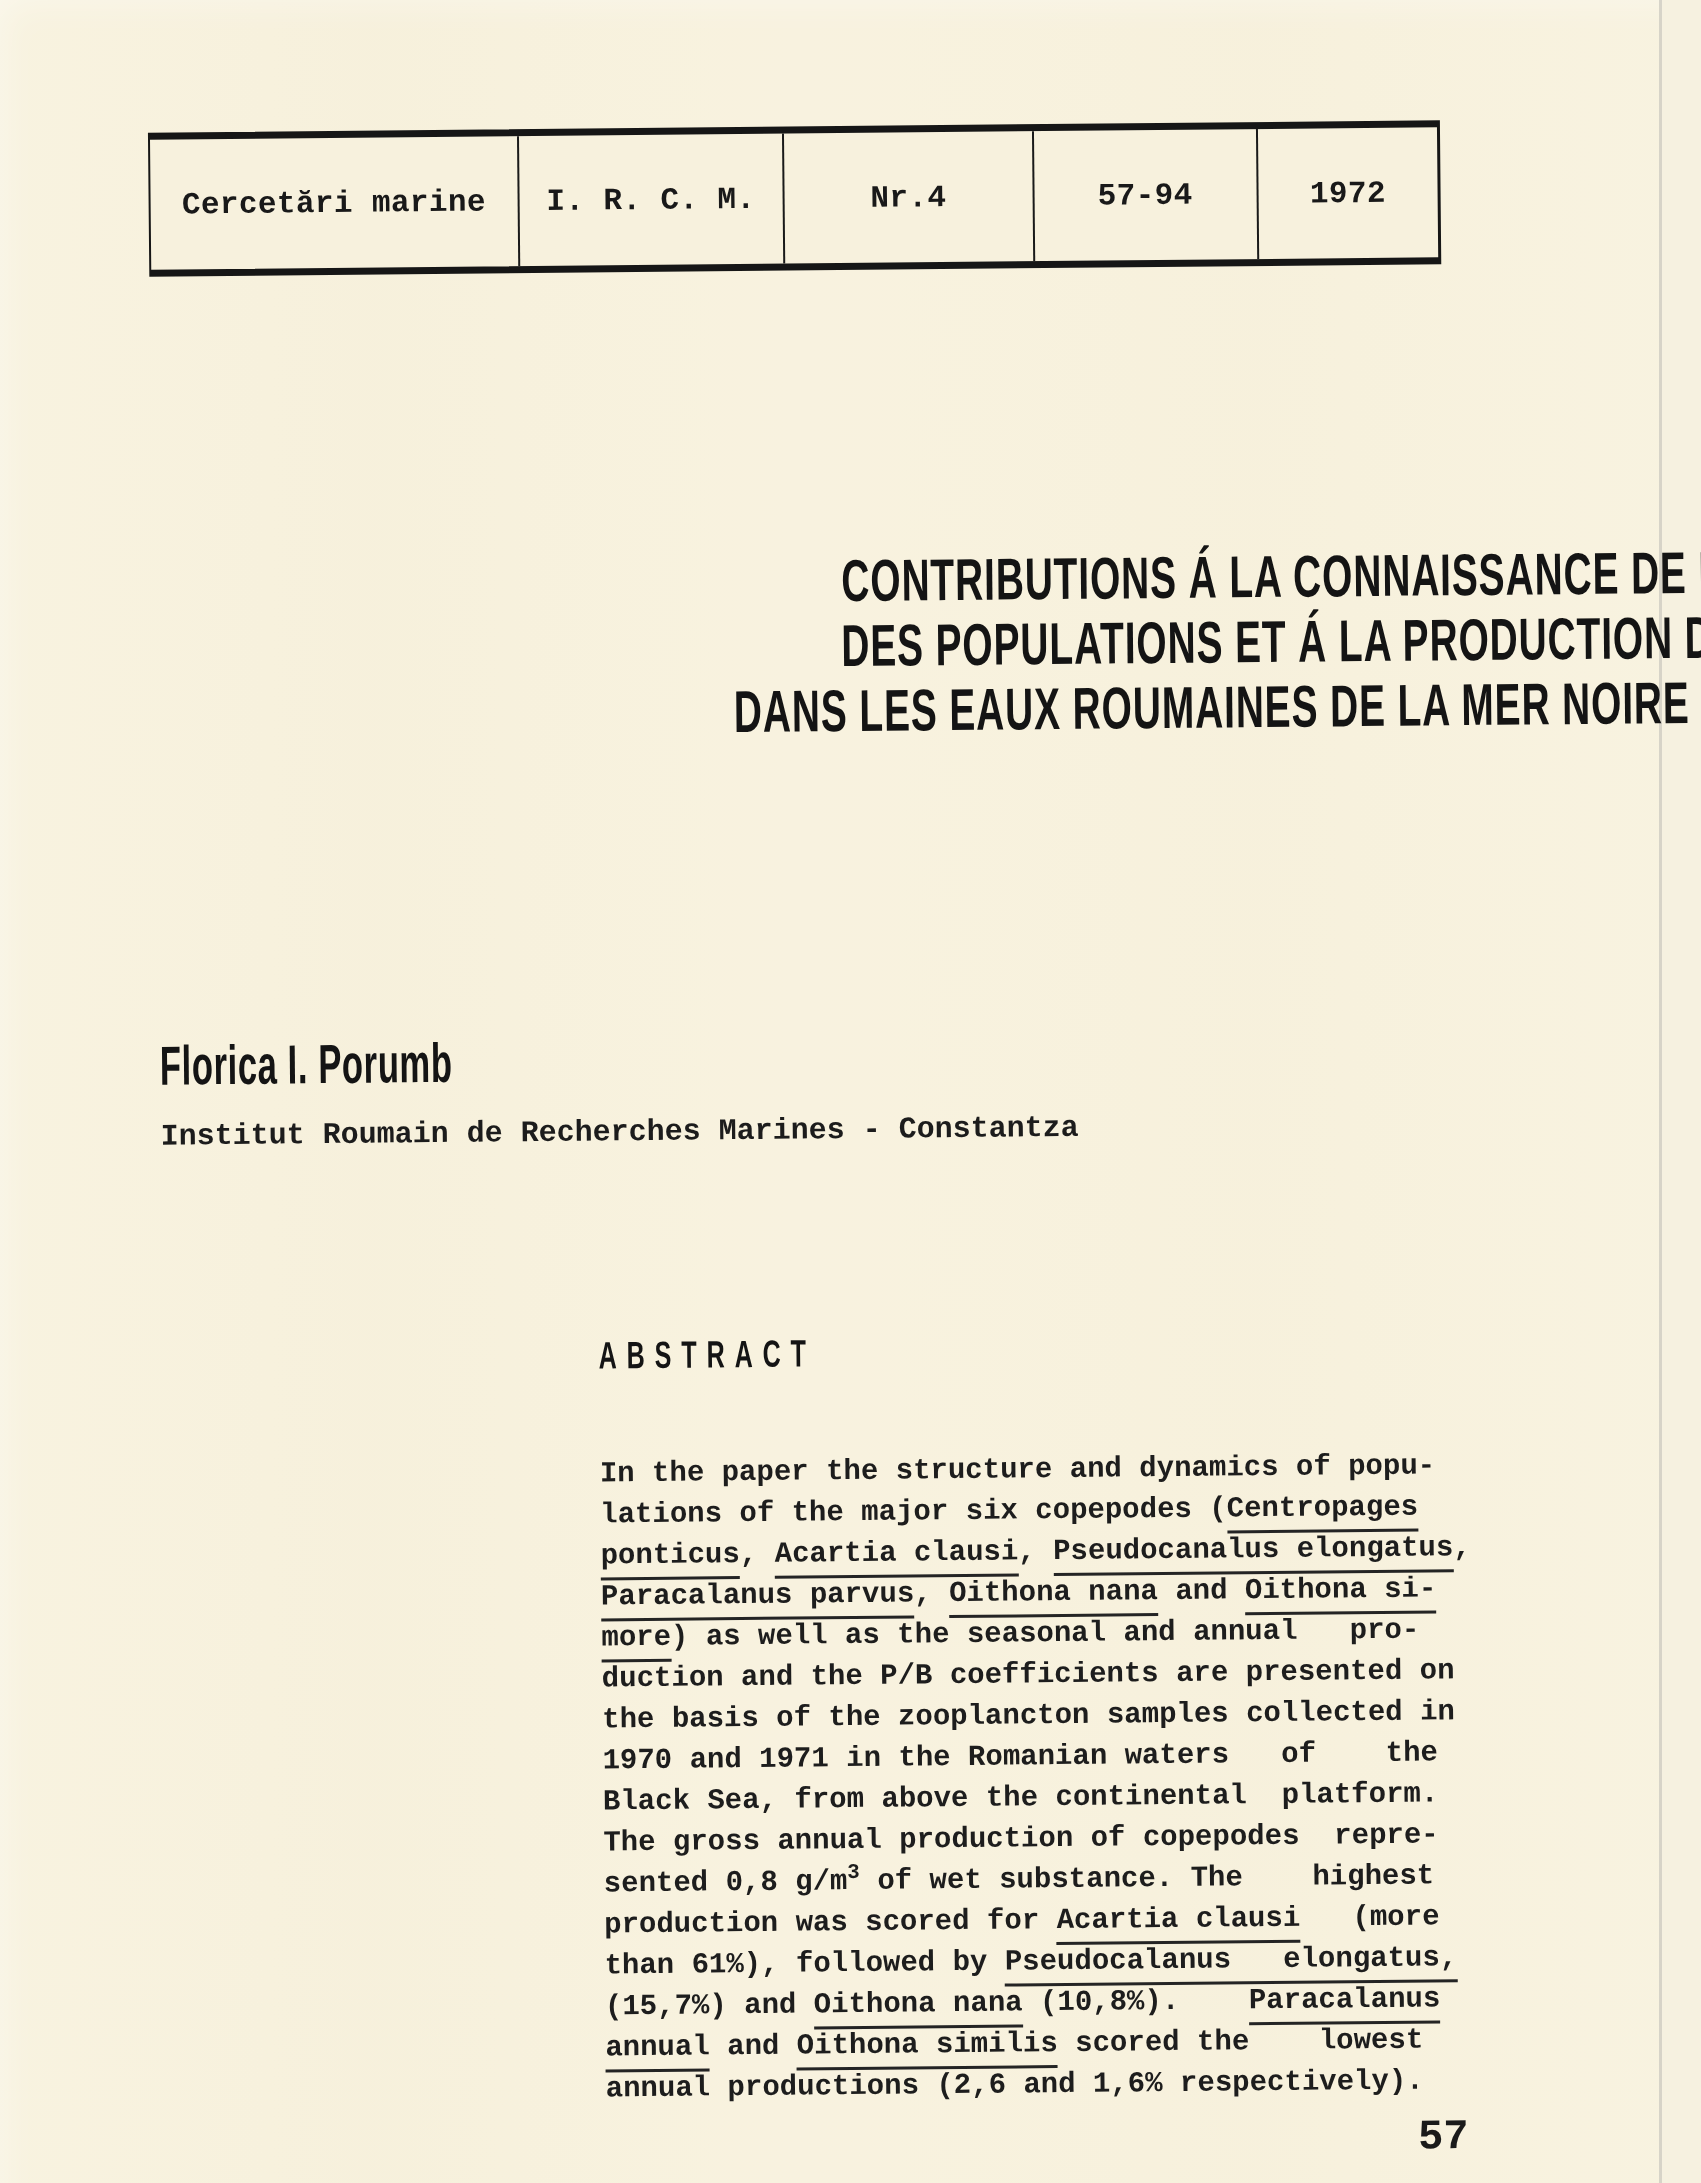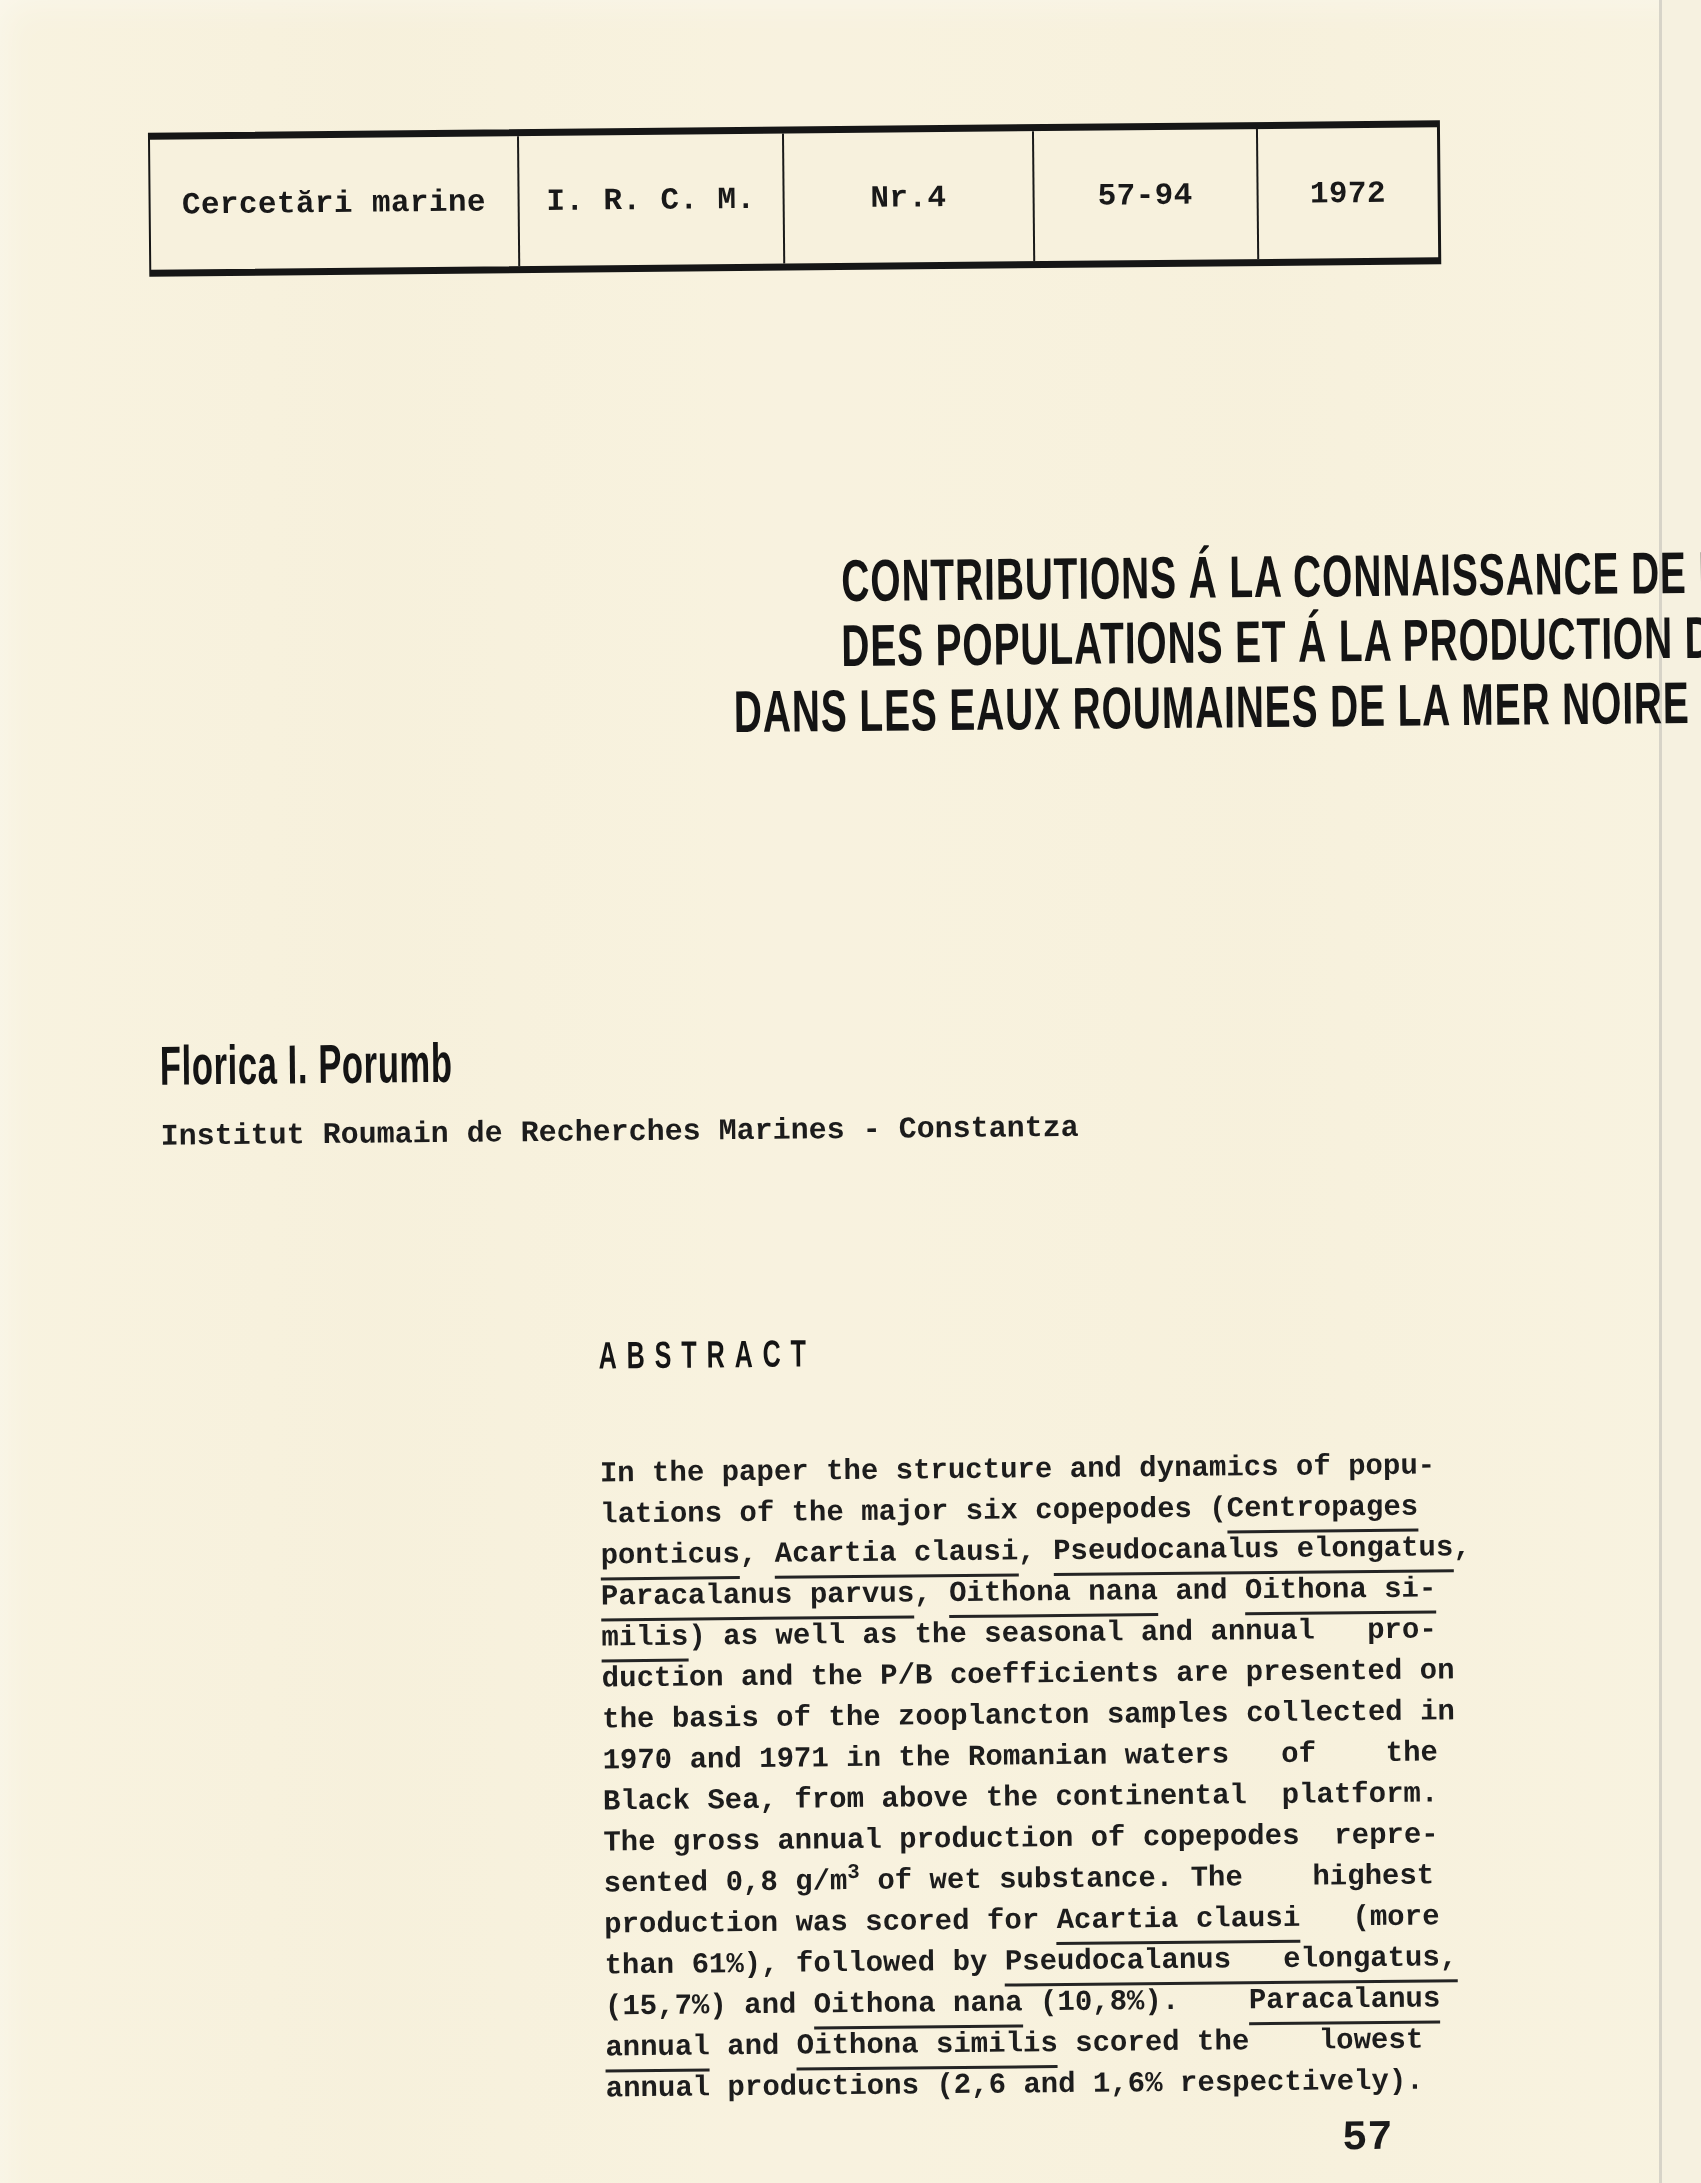--- a/index.html
+++ b/index.html
@@ -114,21 +114,21 @@
     border-bottom: 3.5px solid #242424;
     padding-bottom: 0.9px;
     margin-bottom: -4.4px;
   }
   .a-line .sup {
     font-size: 0.72em;
     position: relative; top: -0.52em;
   }
 
   .page-number {
-    position: absolute; left: 1332px; top: 2119px;
+    position: absolute; left: 1408px; top: 2119px;
     font-family: "Liberation Mono", "DejaVu Sans Mono", monospace;
     font-size: 42px; font-weight: 700; color: #1a1a1a;
   }
 </style>
 </head>
 <body>
 
 <div class="scan">
   <div class="page">
     <div class="page-right-strip"></div>
@@ -158,21 +158,21 @@
 
       <div class="abs-head">
         <span class="cond-left">ABSTRACT</span>
       </div>
 
       <div class="abstract">
           <div class="a-line"><span>In the paper the structure and dynamics of popu-</span></div>
           <div class="a-line"><span>lations of the major six copepodes (</span><span class="u">Centropages</span></div>
           <div class="a-line"><span class="u">ponticus</span><span>, </span><span class="u">Acartia clausi</span><span>, </span><span class="u">Pseudocanalus elongatus</span><span>,</span></div>
           <div class="a-line"><span class="u">Paracalanus parvus</span><span>, </span><span class="u">Oithona nana</span><span> and </span><span class="u">Oithona si-</span></div>
-          <div class="a-line"><span class="u">milis</span><span>) as well as the seasonal and annual   pro-</span></div>
+          <div class="a-line"><span class="u">more</span><span>) as well as the seasonal and annual   pro-</span></div>
           <div class="a-line"><span>duction and the P/B coefficients are presented on</span></div>
           <div class="a-line"><span>the basis of the zooplancton samples collected in</span></div>
           <div class="a-line"><span>1970 and 1971 in the Romanian waters   of    the</span></div>
           <div class="a-line"><span>Black Sea, from above the continental  platform.</span></div>
           <div class="a-line"><span>The gross annual production of copepodes  repre-</span></div>
           <div class="a-line"><span>sented 0,8 g/m</span><span class="sup">3</span><span> of wet substance. The    highest</span></div>
           <div class="a-line"><span>production was scored for </span><span class="u">Acartia clausi</span><span>   (more</span></div>
           <div class="a-line"><span>than 61%), followed by </span><span class="u">Pseudocalanus   elongatus,</span></div>
           <div class="a-line"><span>(15,7%) and </span><span class="u">Oithona nana</span><span> (10,8%).    </span><span class="u">Paracalanus</span></div>
           <div class="a-line"><span class="u">annual</span><span> and </span><span class="u">Oithona similis</span><span> scored the    lowest</span></div>

